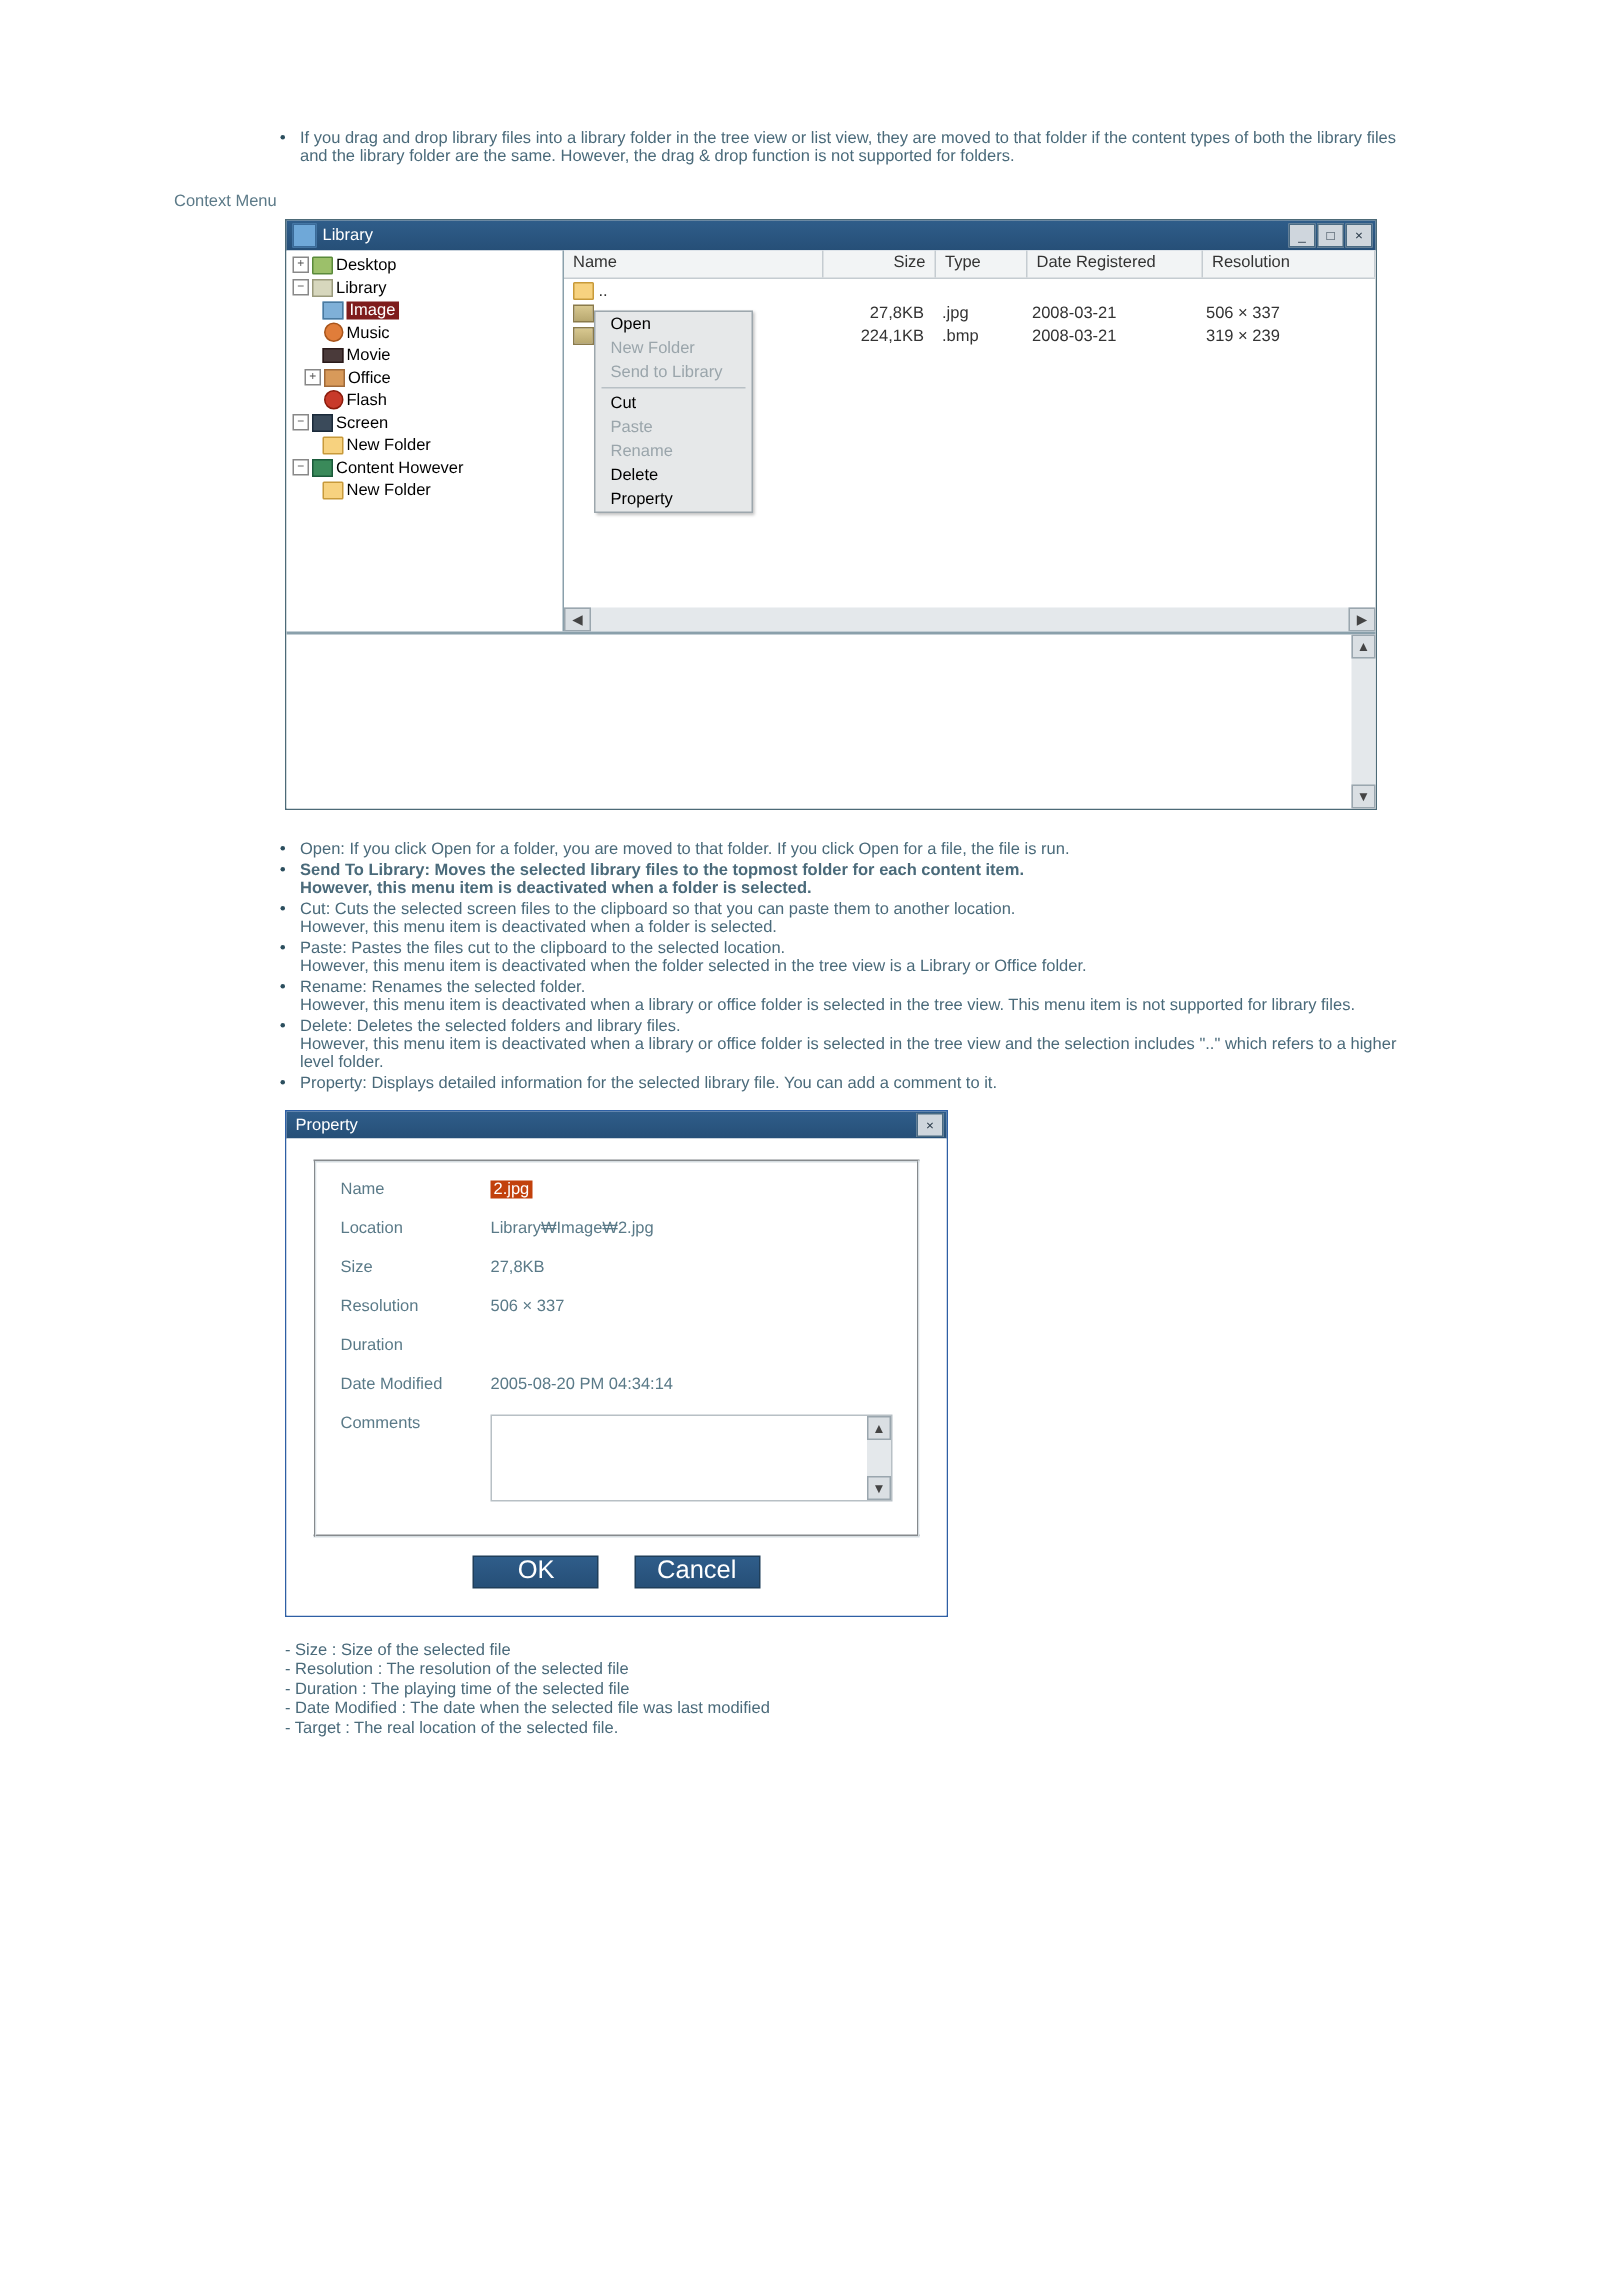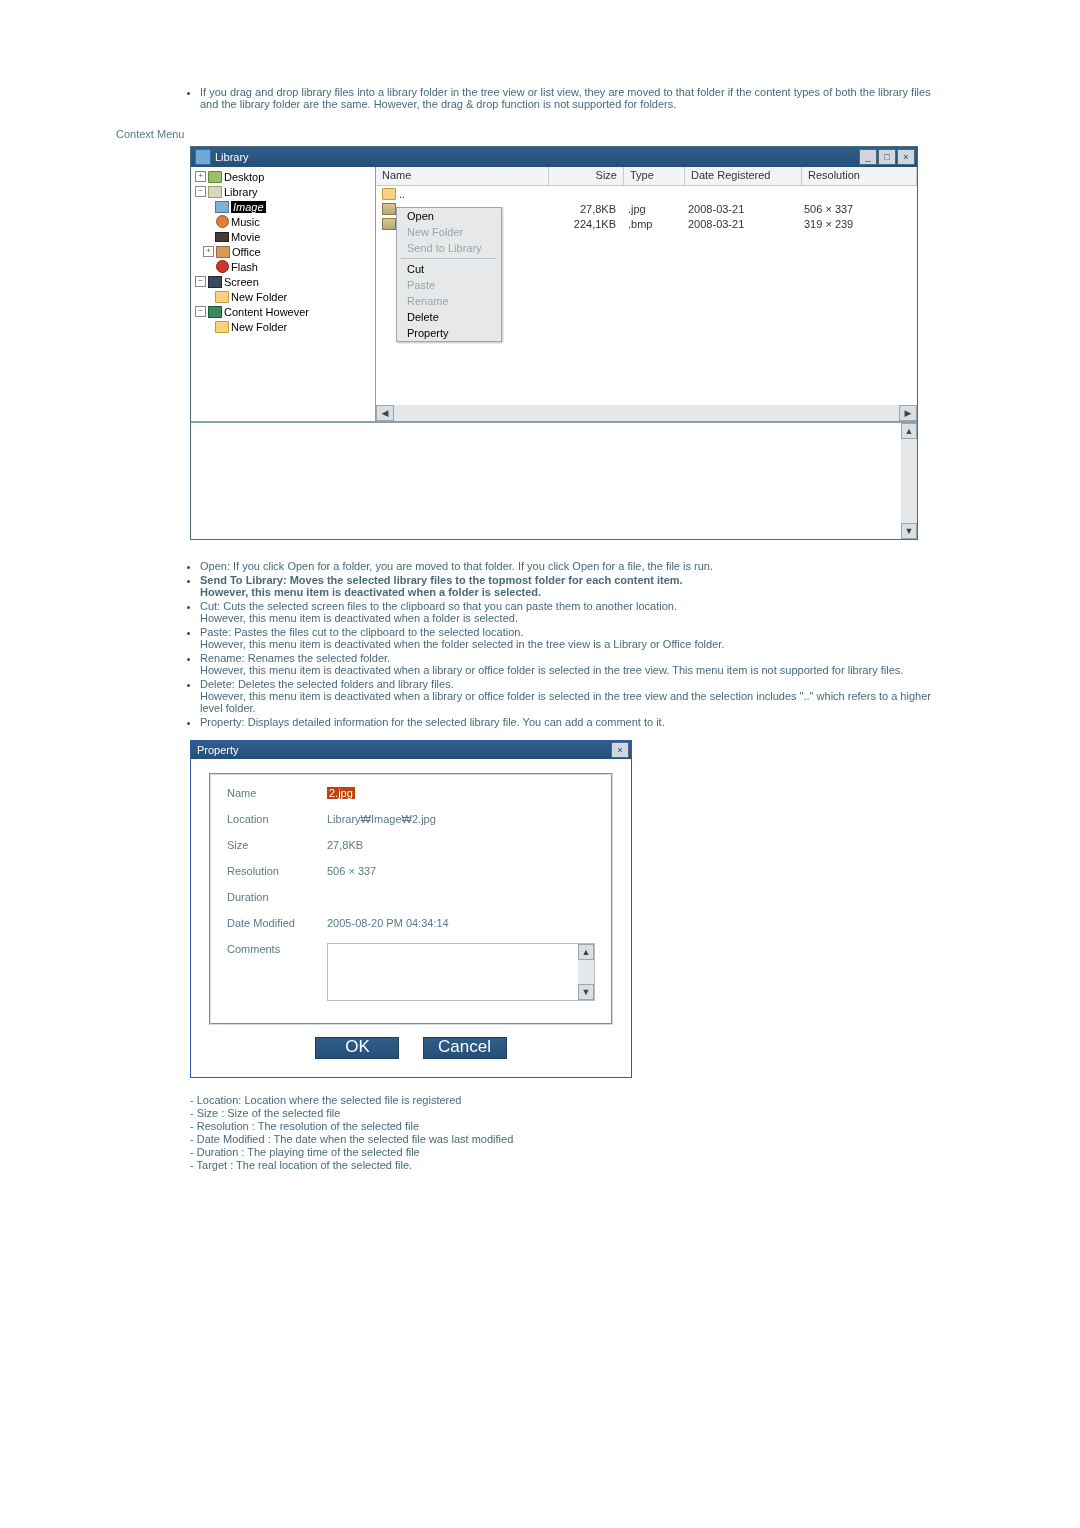--- a/index.html
+++ b/index.html
@@ -51,21 +51,21 @@
     border-right: 1px solid #8aa0ab;
     padding: 2px 4px;
     font-family: Tahoma, sans-serif;
     font-size: 11px;
     color: #000;
   }
   .tree-row { display: flex; align-items: center; gap: 2px; height: 15px; white-space: nowrap; }
   .tree-exp { width: 9px; height: 9px; border: 1px solid #888; font-size: 8px; line-height: 7px; text-align: center; color: #555; }
   .tree-icon { width: 14px; height: 12px; display: inline-flex; align-items: center; justify-content: center; }
   .folder-ico { width: 12px; height: 10px; background: #f7d27f; border: 1px solid #c89a3a; border-radius: 1px; }
-  .tree-label.sel { background: #000000; color: #fff; padding: 0 2px; font-style: italic; }
+  .tree-label.sel { background: #7f1d1d; color: #fff; padding: 0 2px; }
   .list-pane { flex: 1; position: relative; }
   .list-head { display: flex; height: 18px; background: #f2f4f5; border-bottom: 1px solid #c5ccd1; }
   .list-head > div {
     border-right: 1px solid #c5ccd1;
     font-size: 11px;
     color: #333;
     padding: 2px 6px;
     font-family: Tahoma, sans-serif;
   }
   .col-name { width: 160px; }
@@ -395,22 +395,21 @@
         </div>
       </div>
       <div class="prop-buttons">
         <span class="prop-btn">OK</span>
         <span class="prop-btn">Cancel</span>
       </div>
     </div>
   </div>
 
   <div class="dash-list">
-    <div>- Location: Location where the selected file is registered</div>
     <div>- Size : Size of the selected file</div>
     <div>- Resolution : The resolution of the selected file</div>
+    <div>- Duration : The playing time of the selected file</div>
     <div>- Date Modified : The date when the selected file was last modified</div>
-    <div>- Duration : The playing time of the selected file</div>
     <div>- Target : The real location of the selected file.</div>
   </div>
 
   <div style="height:20px;"></div>
 </div>
 
 </body></html>

